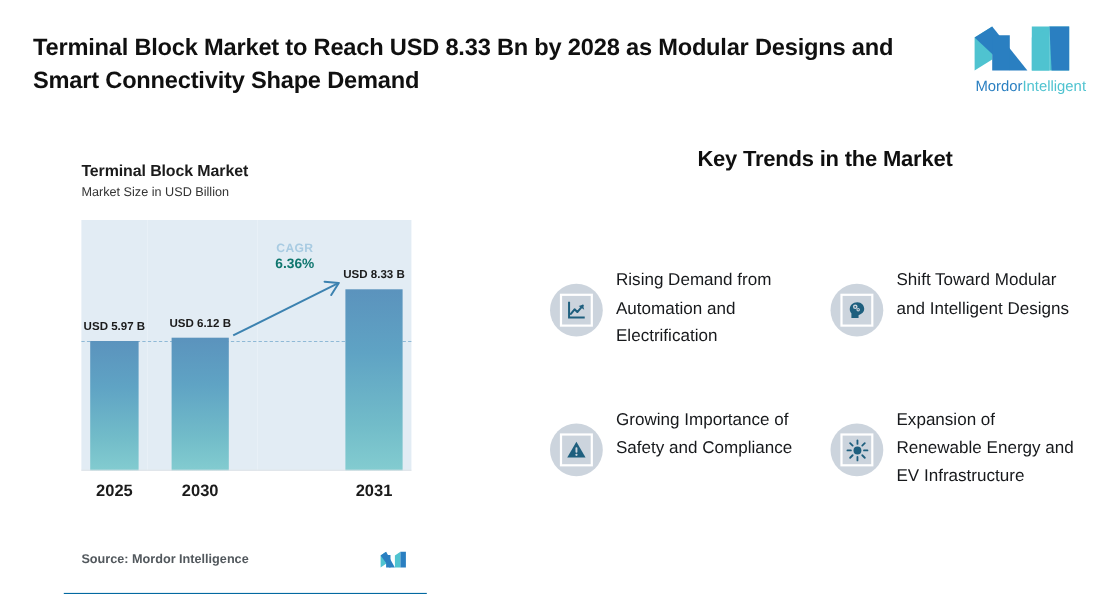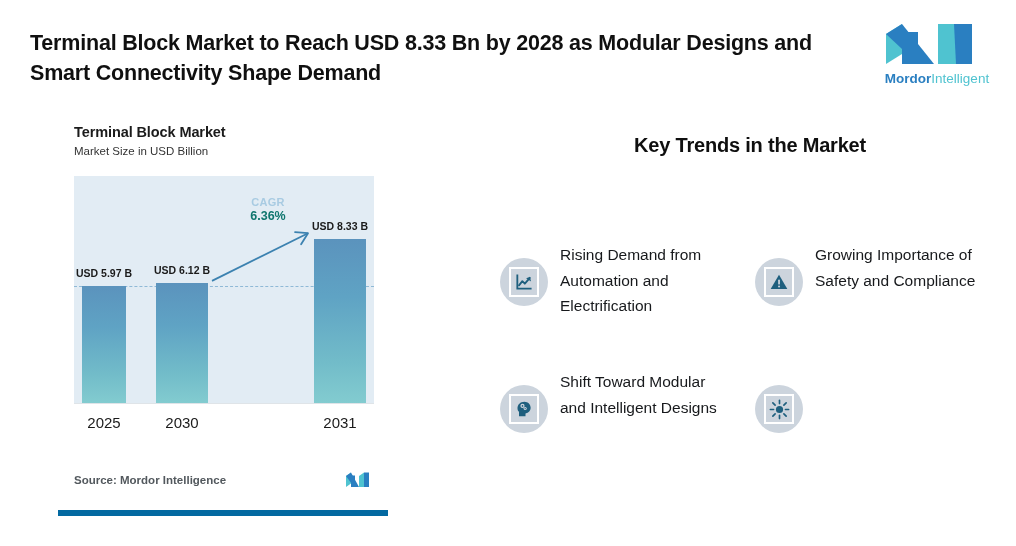--- a/index.html
+++ b/index.html
@@ -17,27 +17,27 @@
     position: absolute; left: 30px; top: 28px; width: 800px;
     font-size: 21.5px; font-weight: 700; line-height: 30px;
     color: #101010; letter-spacing: -0.2px;
   }
   .brand-logo { position: absolute; left: 876px; top: 20px; width: 122px; height: 72px; }
   .brand-mark { width: 122px; height: 48px; display: block; }
   .brand-wordmark {
     margin-top: 3px; text-align: center; font-size: 13.5px; line-height: 15px;
     white-space: nowrap;
   }
-  .brand-word-a { color: #2a7fc1; font-weight: 700; }
+  .brand-word-a { color: #2a7fc1; font-weight: 400; }
   .brand-word-b { color: #4fc3d0; font-weight: 400; }
 
   
   .chart-card {
-    position: absolute; left: 58px; top: 104px; width: 330px; height: 412px;
-    background: #ffffff; border-bottom: 6px solid #0369a1;
+    position: absolute; left: 58px; top: 128px; width: 330px; height: 412px;
+    background: #ffffff; border-bottom: 1px solid #0369a1;
   }
   .chart-title {
     position: absolute; left: 16px; top: 20px;
     font-size: 14.5px; font-weight: 700; color: #1b1b1b; letter-spacing: -0.1px;
   }
   .chart-subtitle {
     position: absolute; left: 16px; top: 41px;
     font-size: 11.5px; font-weight: 400; color: #343434;
   }
 
@@ -59,21 +59,21 @@
   .axisline {
     position: absolute; left: 0; bottom: 0; width: 300px; height: 1.5px;
     background: #dfe4e8;
   }
 
   .bar-label {
     position: absolute; font-size: 10.5px; font-weight: 700; color: #1b1b1b;
     white-space: nowrap; text-align: center;
   }
   .tick-label {
-    position: absolute; font-size: 15px; font-weight: 400; color: #1b1b1b;
+    position: absolute; font-size: 15px; font-weight: 700; color: #1b1b1b;
     text-align: center; white-space: nowrap;
   }
 
   .cagr-wrap { position: absolute; left: 162px; top: 20px; text-align: center; width: 64px; }
   .cagr-word { font-size: 11px; font-weight: 600; color: #a8cbe2; letter-spacing: 0.3px; }
   .cagr-val  { font-size: 12.5px; font-weight: 700; color: #0f766e; margin-top: 1px; }
   .cagr-arrow { position: absolute; left: 0; top: 0; width: 300px; height: 280px; pointer-events: none; }
 
   .source-row {
     position: absolute; left: 16px; bottom: 22px; width: 298px;
@@ -190,60 +190,61 @@
             </svg>
           </span>
         </div>
         <div class="trend-text">Rising Demand from Automation and Electrification</div>
       </div>
 
       <div class="trend-item">
         <div class="trend-icon-circle">
           <span class="icon-frame">
             <svg width="20" height="20" viewBox="0 0 24 24">
-              <polygon points="12,3.2 22,20.4 2,20.4" fill="#1e5f7e"></polygon>
-              <rect x="11" y="9" width="2.1" height="6" rx="1" fill="#ccd4dd"></rect>
-              <circle cx="12.05" cy="17.4" r="1.25" fill="#ccd4dd"></circle>
-            </svg>
-          </span>
-        </div>
-        <div class="trend-text">Growing Importance of Safety and Compliance</div>
-      </div>
-
-      <div class="trend-item">
-        <div class="trend-icon-circle">
-          <span class="icon-frame">
-            <svg width="20" height="20" viewBox="0 0 24 24">
               <path d="M12.5 3.2 C7.6 3.2 4.2 6.6 4.2 11 C4.2 13 5 14.4 6 15.4 L6 20.6 L13.8 20.6 L13.8 17.4 C17.6 16.4 20 13.9 20 10.8 C20 6.6 17 3.2 12.5 3.2 Z" fill="#1e5f7e"></path>
               <circle cx="10.2" cy="8.3" r="2.5" fill="#ccd4dd"></circle>
               <circle cx="10.2" cy="8.3" r="1.0" fill="#1e5f7e"></circle>
               <circle cx="13.4" cy="11.4" r="1.9" fill="#ccd4dd"></circle>
               <circle cx="13.4" cy="11.4" r="0.75" fill="#1e5f7e"></circle>
             </svg>
           </span>
         </div>
         <div class="trend-text">Shift Toward Modular and Intelligent Designs</div>
+      </div>
+
+      <div class="trend-item">
+        <div class="trend-icon-circle">
+          <span class="icon-frame">
+            <svg width="20" height="20" viewBox="0 0 24 24">
+              <polygon points="12,3.2 22,20.4 2,20.4" fill="#1e5f7e"></polygon>
+              <rect x="11" y="9" width="2.1" height="6" rx="1" fill="#ccd4dd"></rect>
+              <circle cx="12.05" cy="17.4" r="1.25" fill="#ccd4dd"></circle>
+            </svg>
+          </span>
+        </div>
+        <div class="trend-text">Growing Importance of Safety and Compliance</div>
       </div>
 
       <div class="trend-item">
         <div class="trend-icon-circle">
           <span class="icon-frame">
             <svg width="21" height="21" viewBox="0 0 24 24">
               <circle cx="12" cy="12" r="4.1" fill="#1e5f7e"></circle>
               <g stroke="#1e5f7e" stroke-width="1.9" stroke-linecap="round">
                 <line x1="12" y1="1.6" x2="12" y2="5.2"></line>
                 <line x1="12" y1="18.8" x2="12" y2="22.4"></line>
                 <line x1="1.6" y1="12" x2="5.2" y2="12"></line>
                 <line x1="18.8" y1="12" x2="22.4" y2="12"></line>
                 <line x1="4.4" y1="4.4" x2="7" y2="7"></line>
                 <line x1="17" y1="17" x2="19.6" y2="19.6"></line>
                 <line x1="19.6" y1="4.4" x2="17" y2="7"></line>
                 <line x1="7" y1="17" x2="4.4" y2="19.6"></line>
               </g>
             </svg>
           </span>
         </div>
+        <div class="trend-text">Expansion of Renewable Energy and EV Infrastructure</div>
       </div>
 
     </div>
   </div>
 
 </div>
 
 </body></html>

